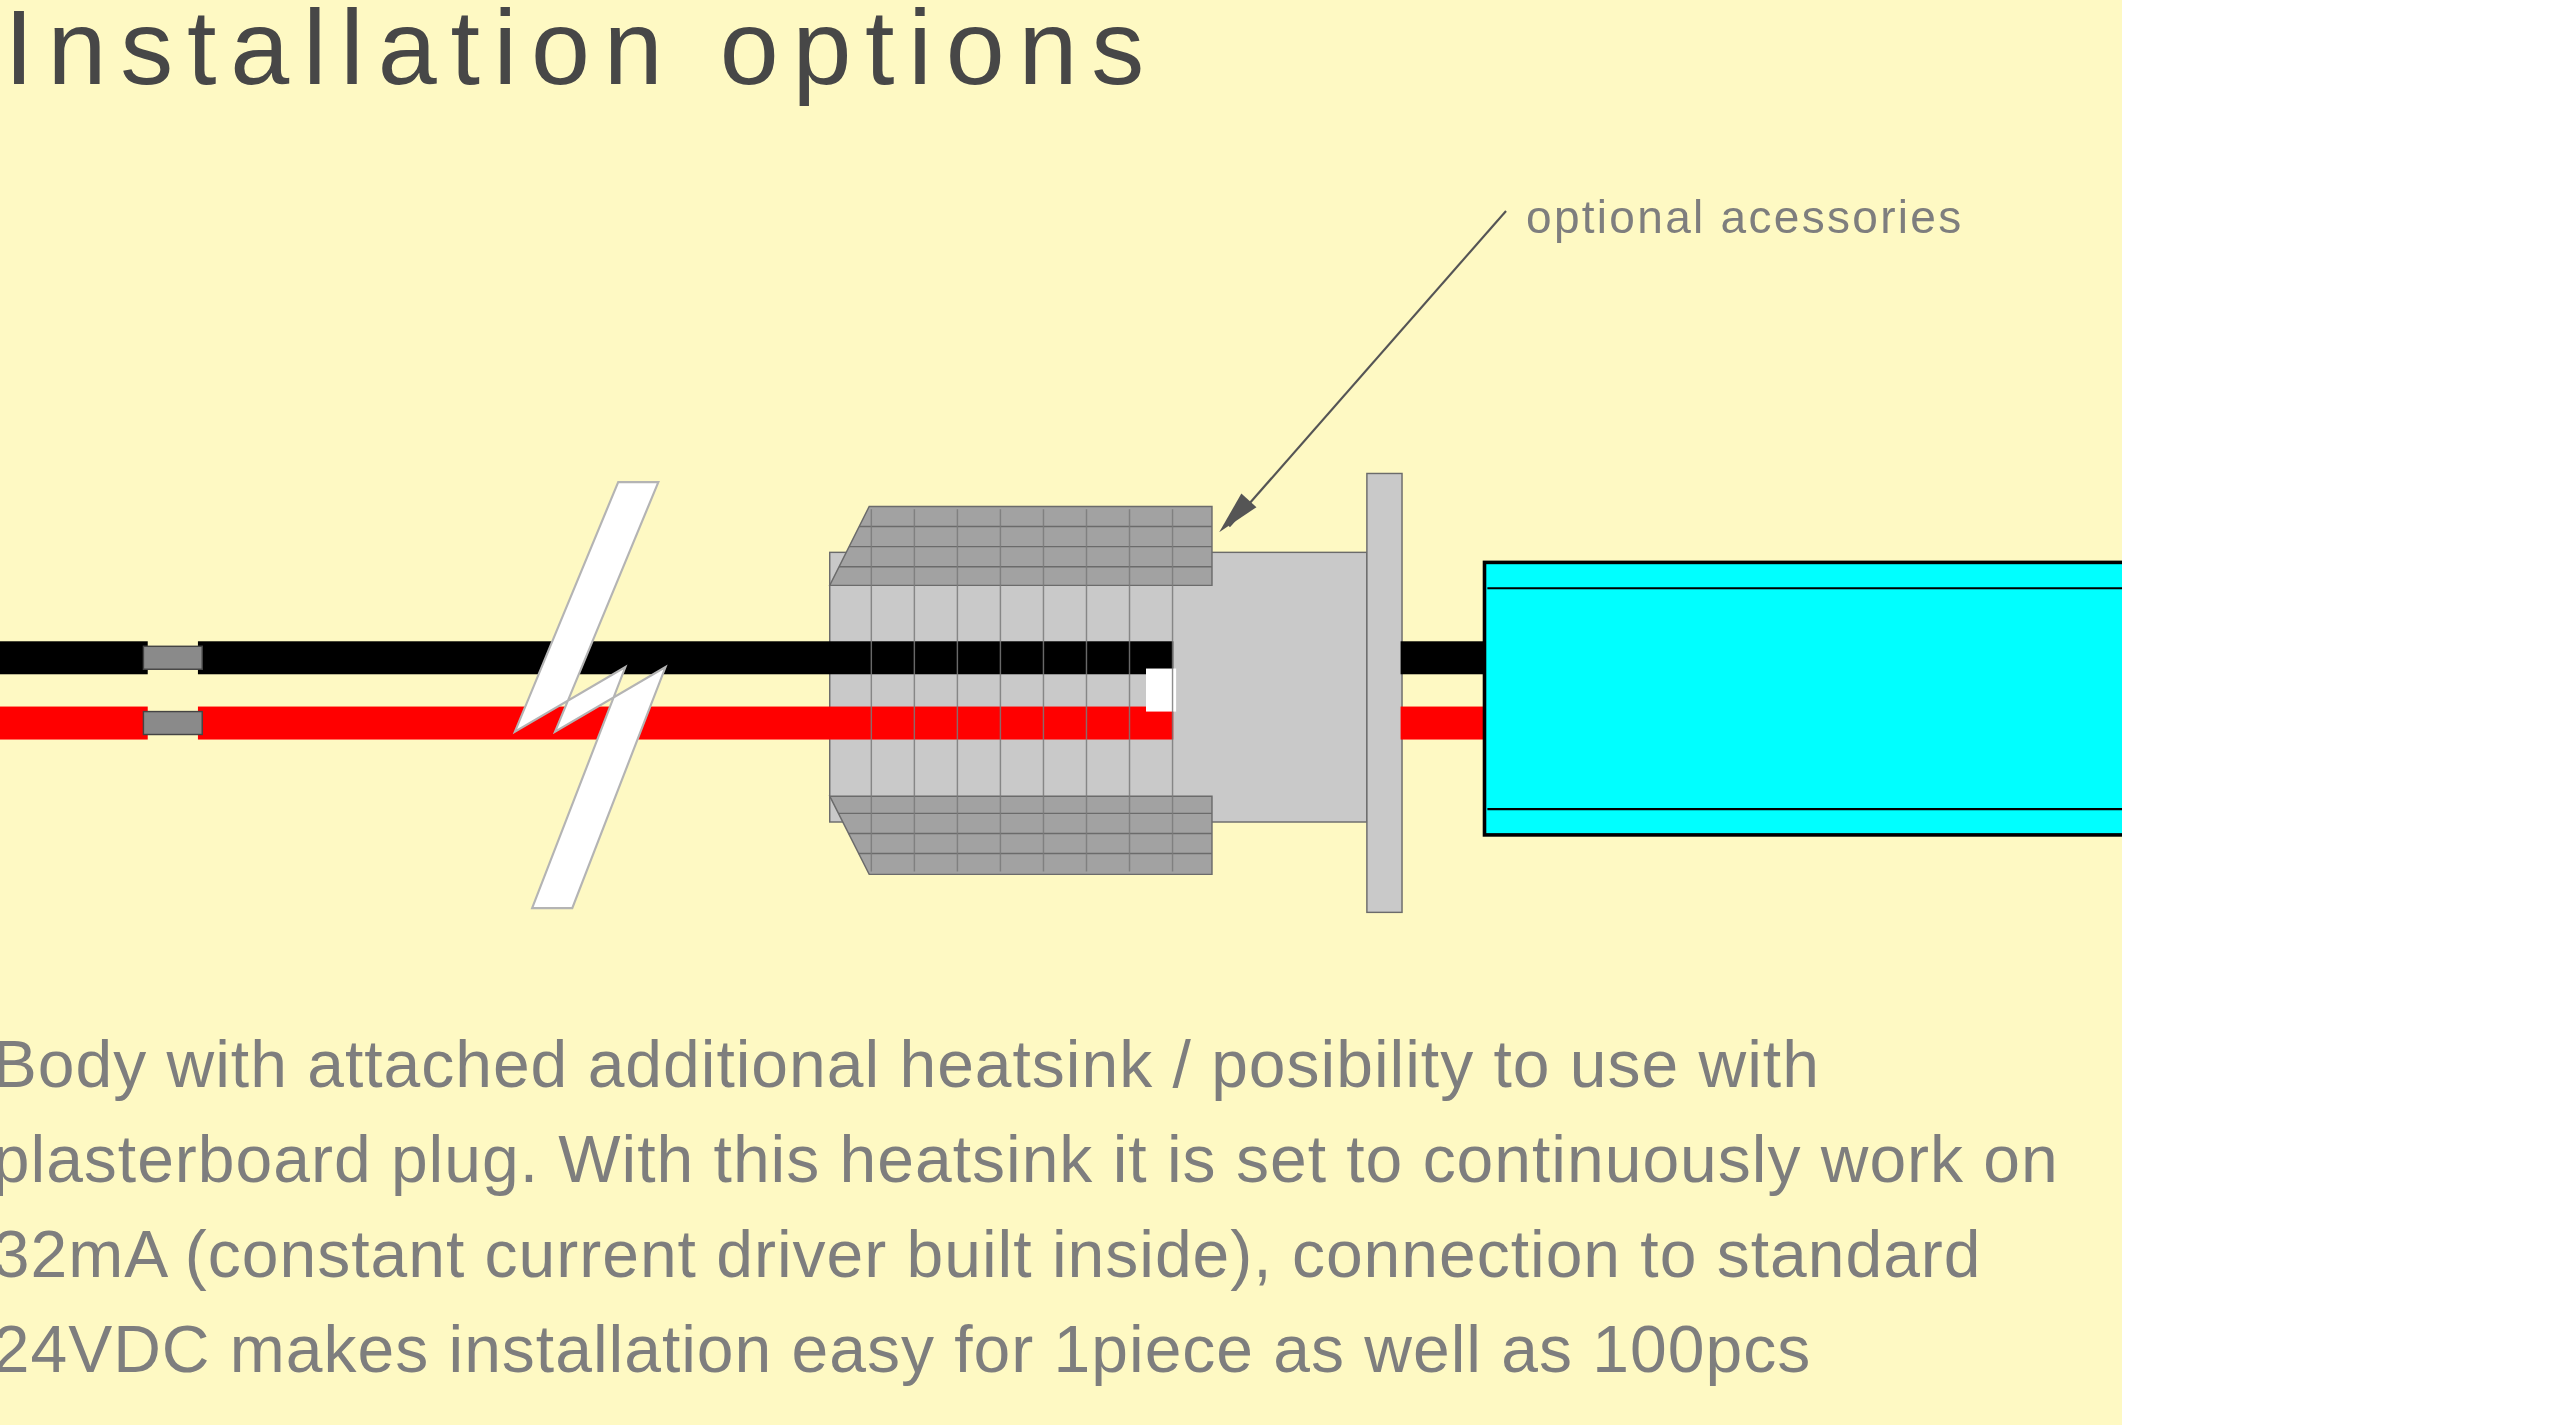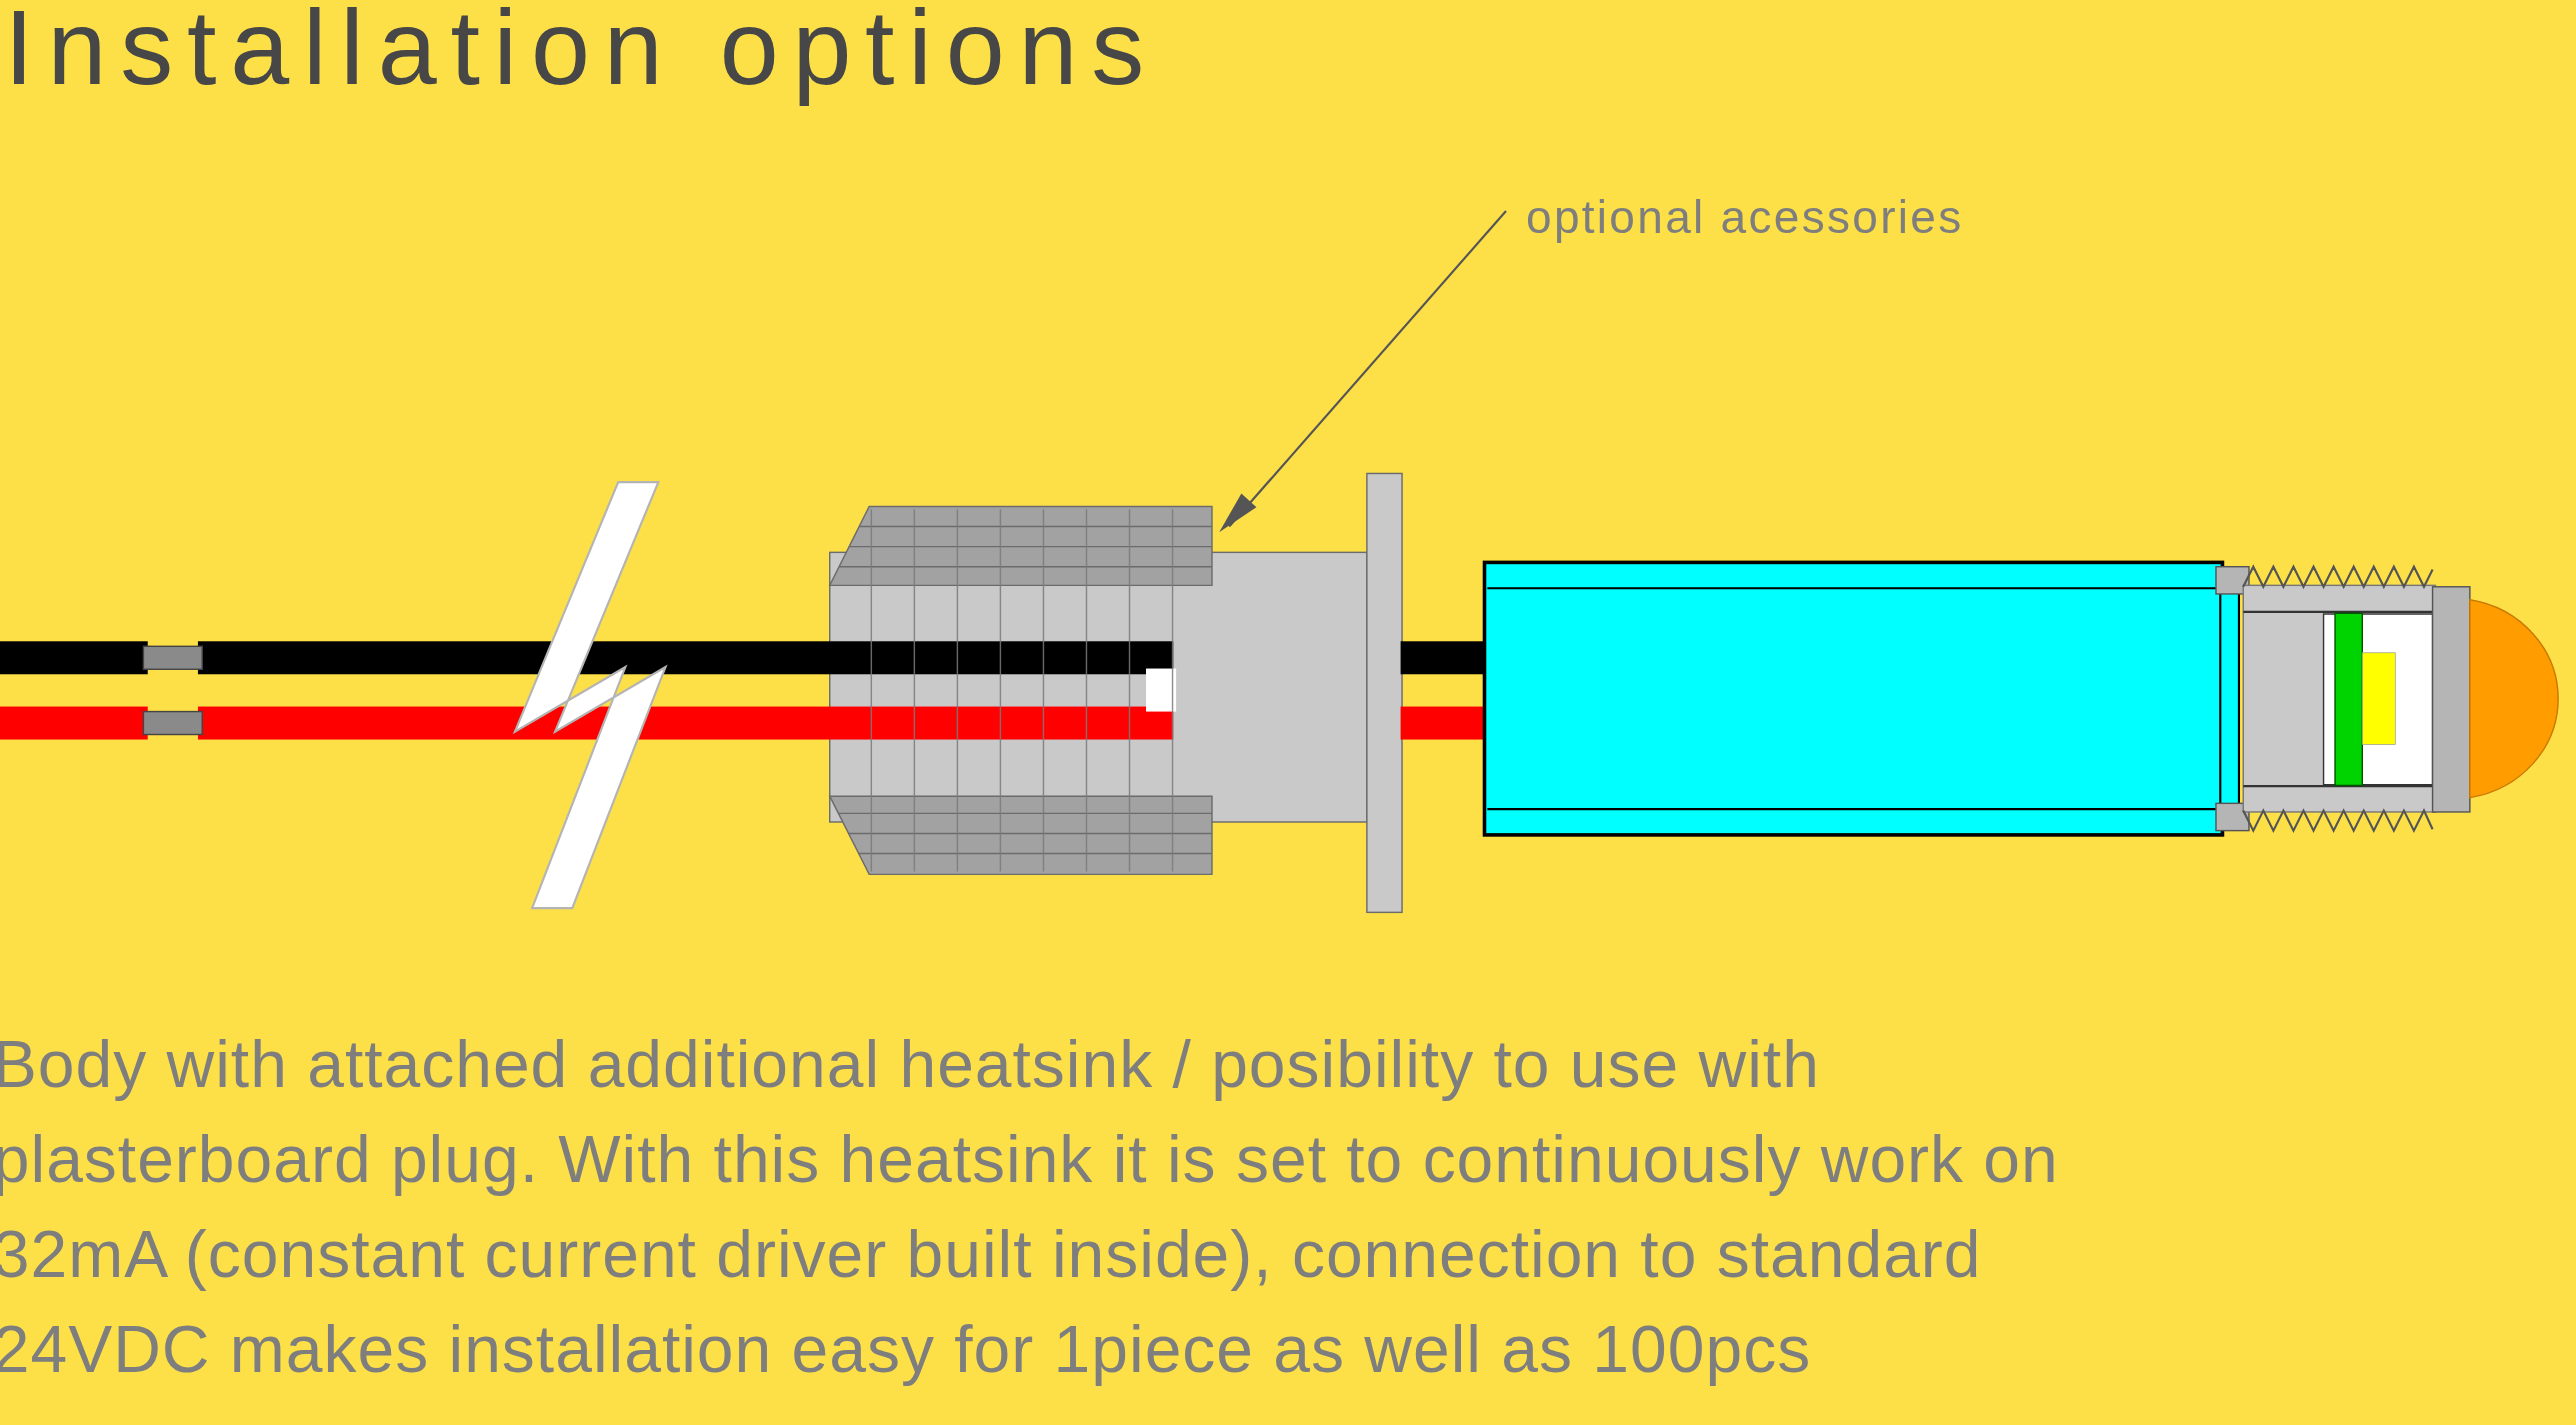--- a/index.html
+++ b/index.html
@@ -1,21 +1,21 @@
 <!DOCTYPE html>
 <html style="--title-text: #474747; --body-text: #7e7e7e; --wire-black: #000000; --wire-red: #ff0000; --crimp-gray: #8a8a8a; --plug-body: #c9c9c9; --plug-fins: #a2a2a2; --plug-outline: #6b6b6b; --heatsink-cyan: #00ffff; --ring-gray: #b5b5b5; --led-green: #00d400; --led-yellow: #ffff00; --lens-orange: #ff9c00; --outline-black: #000000; --leader-line: #555555;font-size:11.5px"><head>
 <meta charset="utf-8">
 <style>
   * { margin: 0; padding: 0; box-sizing: border-box; }
   html, body { background: #ffffff; }
   .canvas {
     position: relative;
-    width: 2576px;
+    width: 2122px;
     height: 1426px;
-    background: #fde047;
+    background: #fef9c3;
     overflow: hidden;
     font-family: "Liberation Sans", sans-serif;
   }
   .title {
     position: absolute;
     top: -13px;
     left: 4.3px;
     font-size: 106px;
     font-weight: 400;
     letter-spacing: 0.13em;

